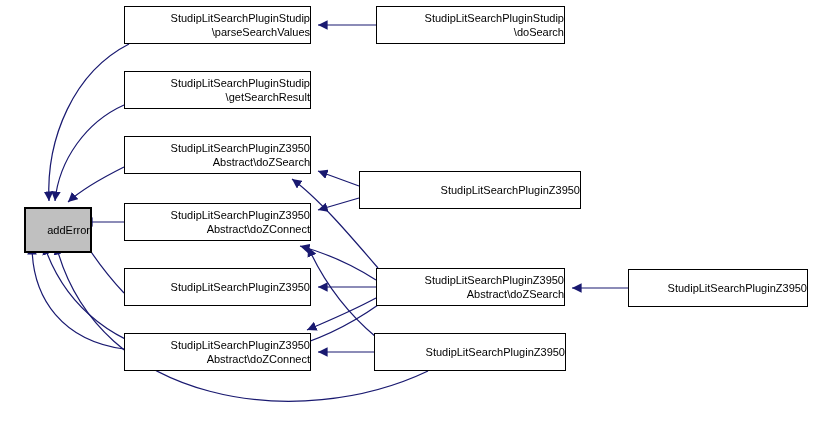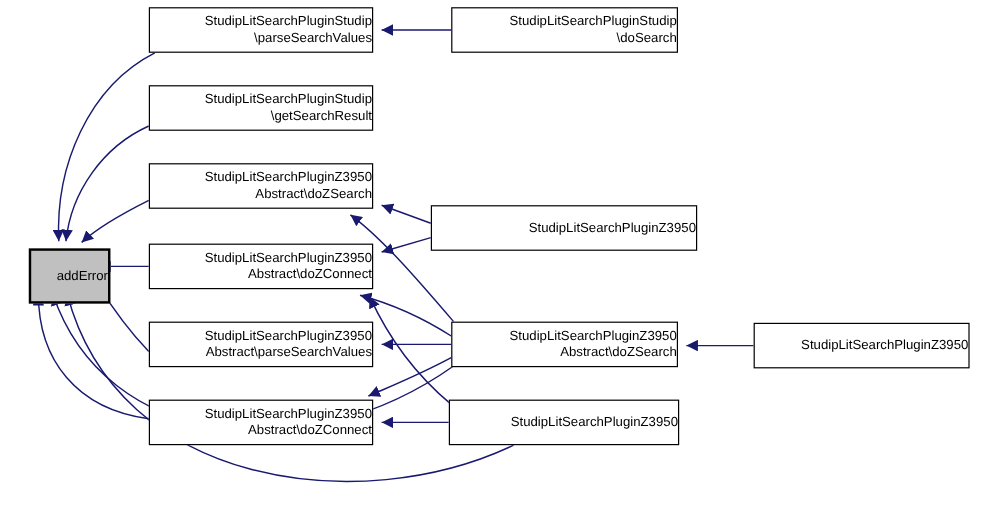--- a/index.html
+++ b/index.html
@@ -116,21 +116,20 @@
     <span>StudipLitSearchPluginZ3950</span>
   </div>
 
   <div class="node" id="n-doZConnect">
     <span>StudipLitSearchPluginZ3950</span>
     <span>Abstract\doZConnect</span>
   </div>
 
   <div class="node" id="n-parseZ">
     <span>StudipLitSearchPluginZ3950</span>
-    <span>Abstract\parseSearchValues</span>
   </div>
 
   <div class="node" id="n-doSearchZ">
     <span>StudipLitSearchPluginZ3950</span>
     <span>Abstract\doZSearch</span>
   </div>
 
   <div class="node" id="n-getResultZ">
     <span>StudipLitSearchPluginZ3950</span>
   </div>

